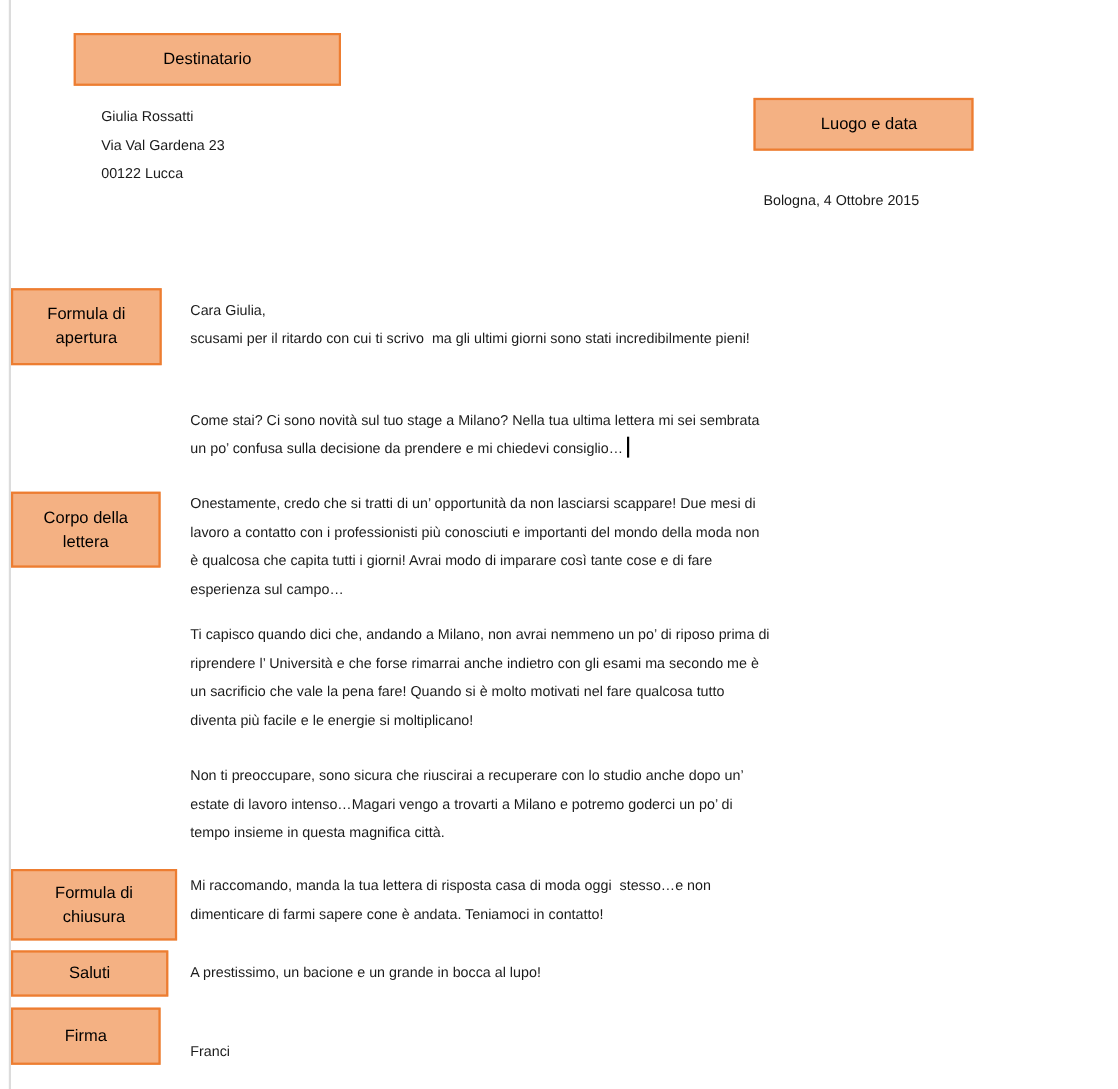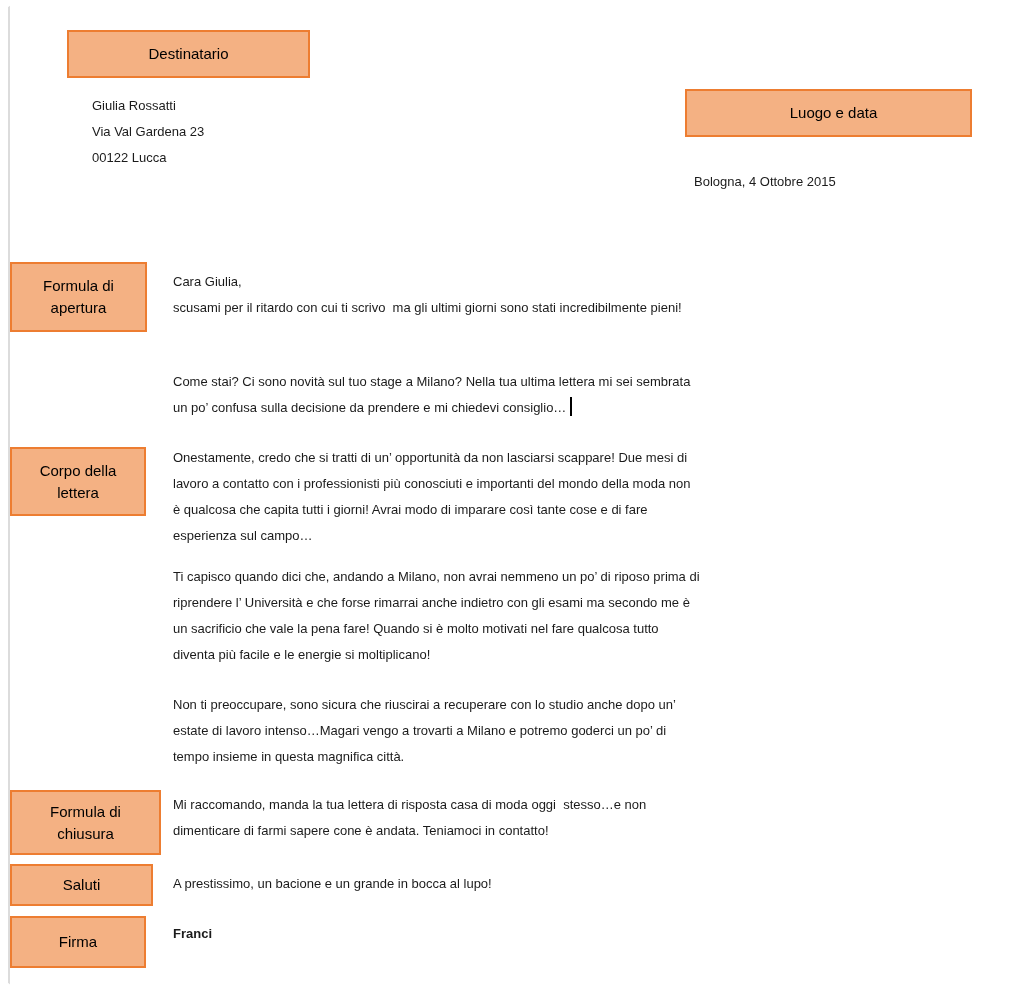--- a/index.html
+++ b/index.html
@@ -7,21 +7,20 @@
     width: 1016px; height: 990px;
     background: #ffffff;
     font-family: "Liberation Sans", sans-serif;
     color: #1b1b1b;
   }
   .page {
     position: relative;
     width: 1016px; height: 990px;
     background: #ffffff;
     overflow: hidden;
-    border-radius: 26px;
   }
   .page-edge {
     position: absolute;
     left: 8px; top: 0; bottom: 0;
     width: 2px;
     background: #dcdcdc;
   }
   .tag {
     position: absolute;
     background: #F4B183;
@@ -45,38 +44,38 @@
   .tline { display: block; white-space: pre-wrap; }
   .caret {
     display: inline-block;
     width: 2px; height: 19px;
     background: #000000;
     margin-left: 4px;
     vertical-align: -4px;
   }
   
   .box-destinatario { left: 67px;  top: 30px;  width: 243px; height: 48px; }
-  .box-luogo        { left: 685px; top: 89px;  width: 287px; height: 48px; padding-left: 20px; }
+  .box-luogo        { left: 685px; top: 89px;  width: 200px; height: 48px; padding-left: 20px; }
   .box-apertura     { left: 10px;  top: 262px; width: 137px; height: 70px; }
   .box-introduzione { left: 12px;  top: 355px; width: 144px; height: 69px; }
   .box-corpo        { left: 10px;  top: 447px; width: 136px; height: 69px; }
   .box-chiusura     { left: 10px;  top: 790px; width: 151px; height: 65px; }
   .box-saluti       { left: 10px;  top: 864px; width: 143px; height: 42px; }
   .box-firma        { left: 10px;  top: 916px; width: 136px; height: 52px; }
   
   .addr     { left: 92px;  top: 93px;  }
   .dateline { left: 694px; top: 169px; }
   .opening  { left: 173px; top: 269px; }
   .intro    { left: 173px; top: 369px; }
   .body1    { left: 173px; top: 445px; }
   .body2    { left: 173px; top: 564px; }
   .body3    { left: 173px; top: 692px; }
   .closing  { left: 173px; top: 792px; }
   .salute   { left: 173px; top: 871px; }
-  .signat   { left: 173px; top: 921px; font-weight: bold; }
+  .signat   { left: 173px; top: 943px; }
 </style>
 </head>
 <body>
 
 <div class="page">
   <div class="page-edge"></div>
 
   <div class="tag box-destinatario">
     <span>Destinatario</span>
   </div>

